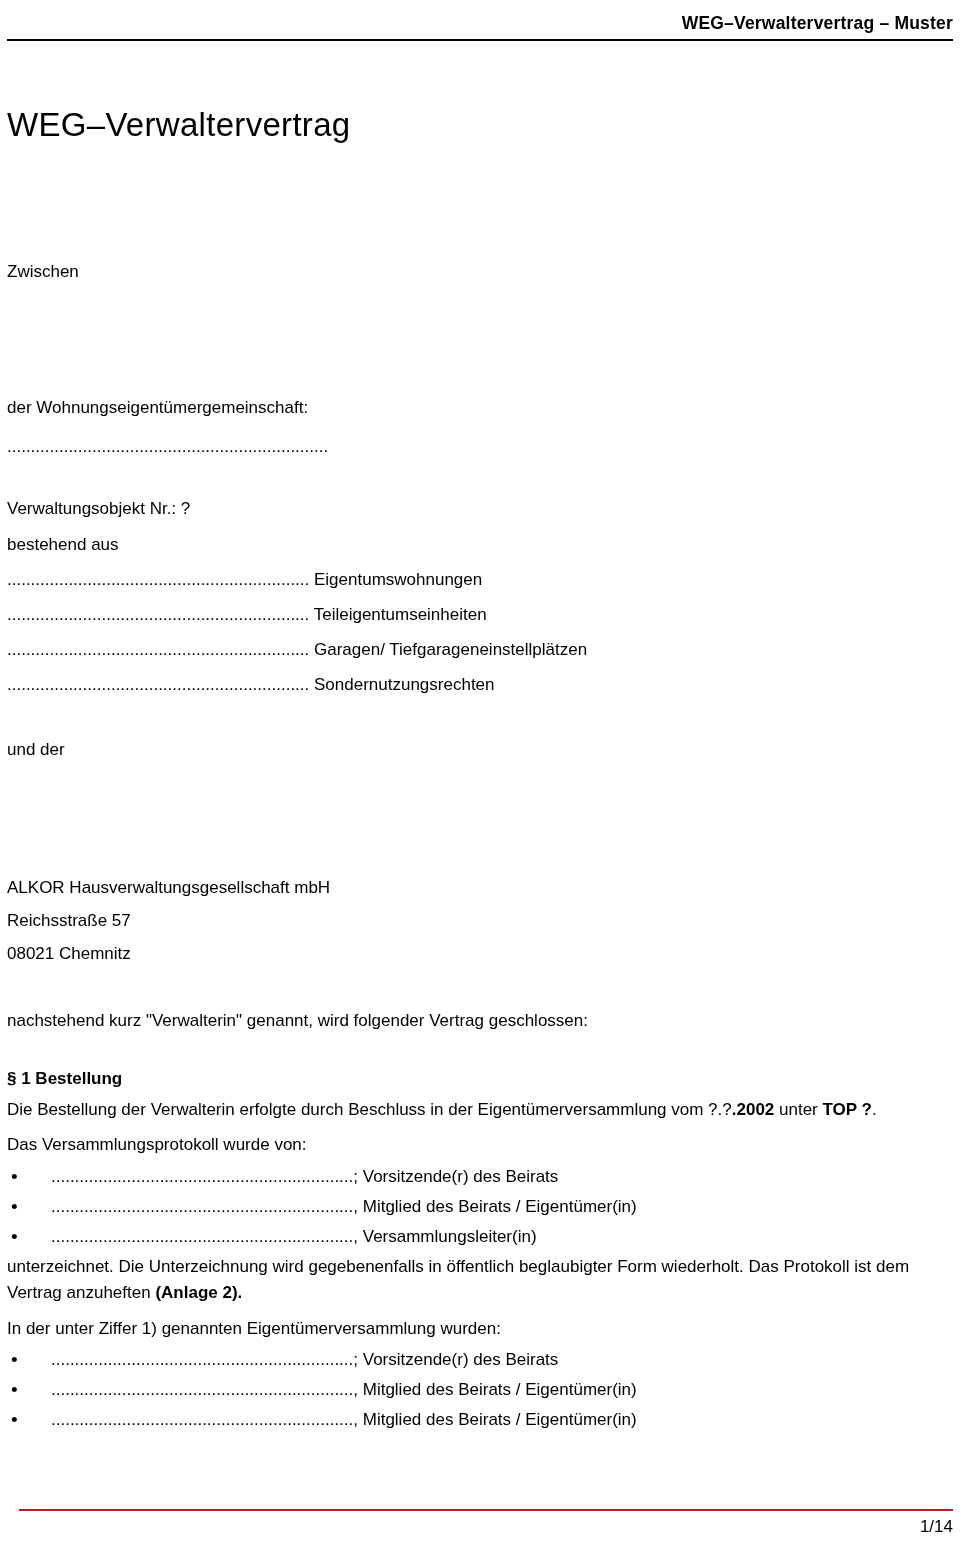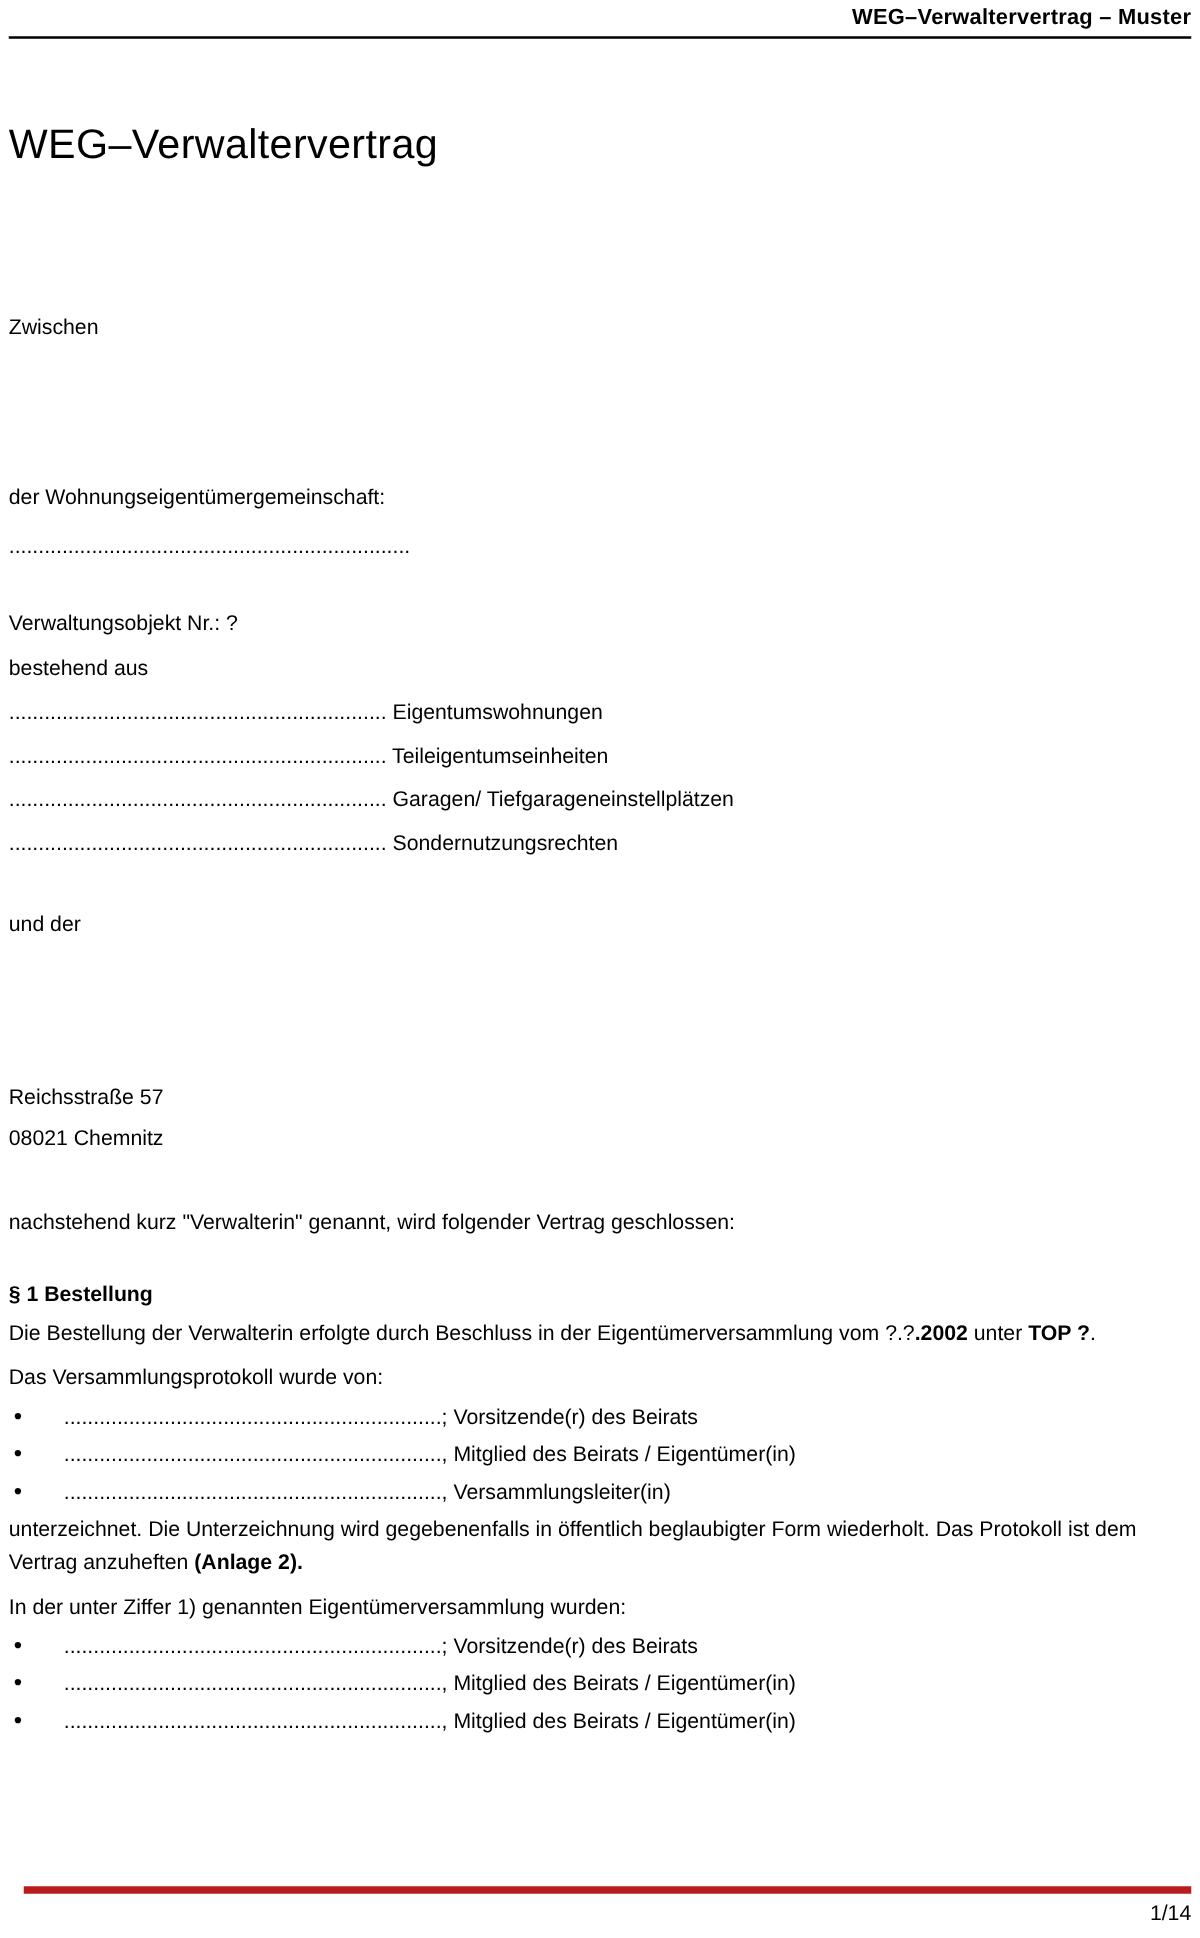--- a/index.html
+++ b/index.html
@@ -8,21 +8,21 @@
     padding: 0;
     background: #ffffff;
     color: #000000;
     font-family: "Liberation Sans", "DejaVu Sans", sans-serif;
   }
   .page {
     position: relative;
     width: 960px;
     height: 1550px;
     box-sizing: border-box;
-    padding: 1px 7px;
+    padding: 11px 7px;
     overflow: hidden;
     background: #ffffff;
     font-size: 17px;
     line-height: 26px;
   }
   
   .page-header {
     margin-top: 2px;
     text-align: right;
     line-height: 20px;
@@ -79,21 +79,21 @@
     left: 4px;
     top: 0;
     font-size: 19px;
   }
   
   .page-footer {
     position: absolute;
     left: 19px;
     right: 7px;
     top: 1509px;
-    border-top: 6px solid #b91c1c;
+    border-top: 2px solid #b91c1c;
   }
   .page-number {
     text-align: right;
     padding-top: 6px;
     font-size: 17px;
     line-height: 20px;
   }
 </style>
 </head>
 <body>
@@ -116,20 +116,21 @@
   <p class="m-bestehend">bestehend aus</p>
 
   <p class="unit-line">................................................................ Eigentumswohnungen</p>
   <p class="unit-line">................................................................ Teileigentumseinheiten</p>
   <p class="unit-line">................................................................ Garagen/ Tiefgarageneinstellplätzen</p>
   <p class="unit-line">................................................................ Sondernutzungsrechten</p>
 
   <p class="m-undder">und der</p>
 
   <div class="firma-block">
+    <p>ALKOR Hausverwaltungsgesellschaft mbH</p>
     <p>Reichsstraße 57</p>
     <p>08021 Chemnitz</p>
   </div>
 
   <p class="m-preamble">nachstehend kurz "Verwalterin" genannt, wird folgender Vertrag geschlossen:</p>
 
   <p class="section-heading">§ 1 Bestellung</p>
 
   <p class="m-p1"><span>Die Bestellung der Verwalterin erfolgte durch Beschluss in der Eigentümerversammlung vom ?.?</span><span class="b">.2002</span><span> unter </span><span class="b">TOP ?</span><span>.</span></p>
 

